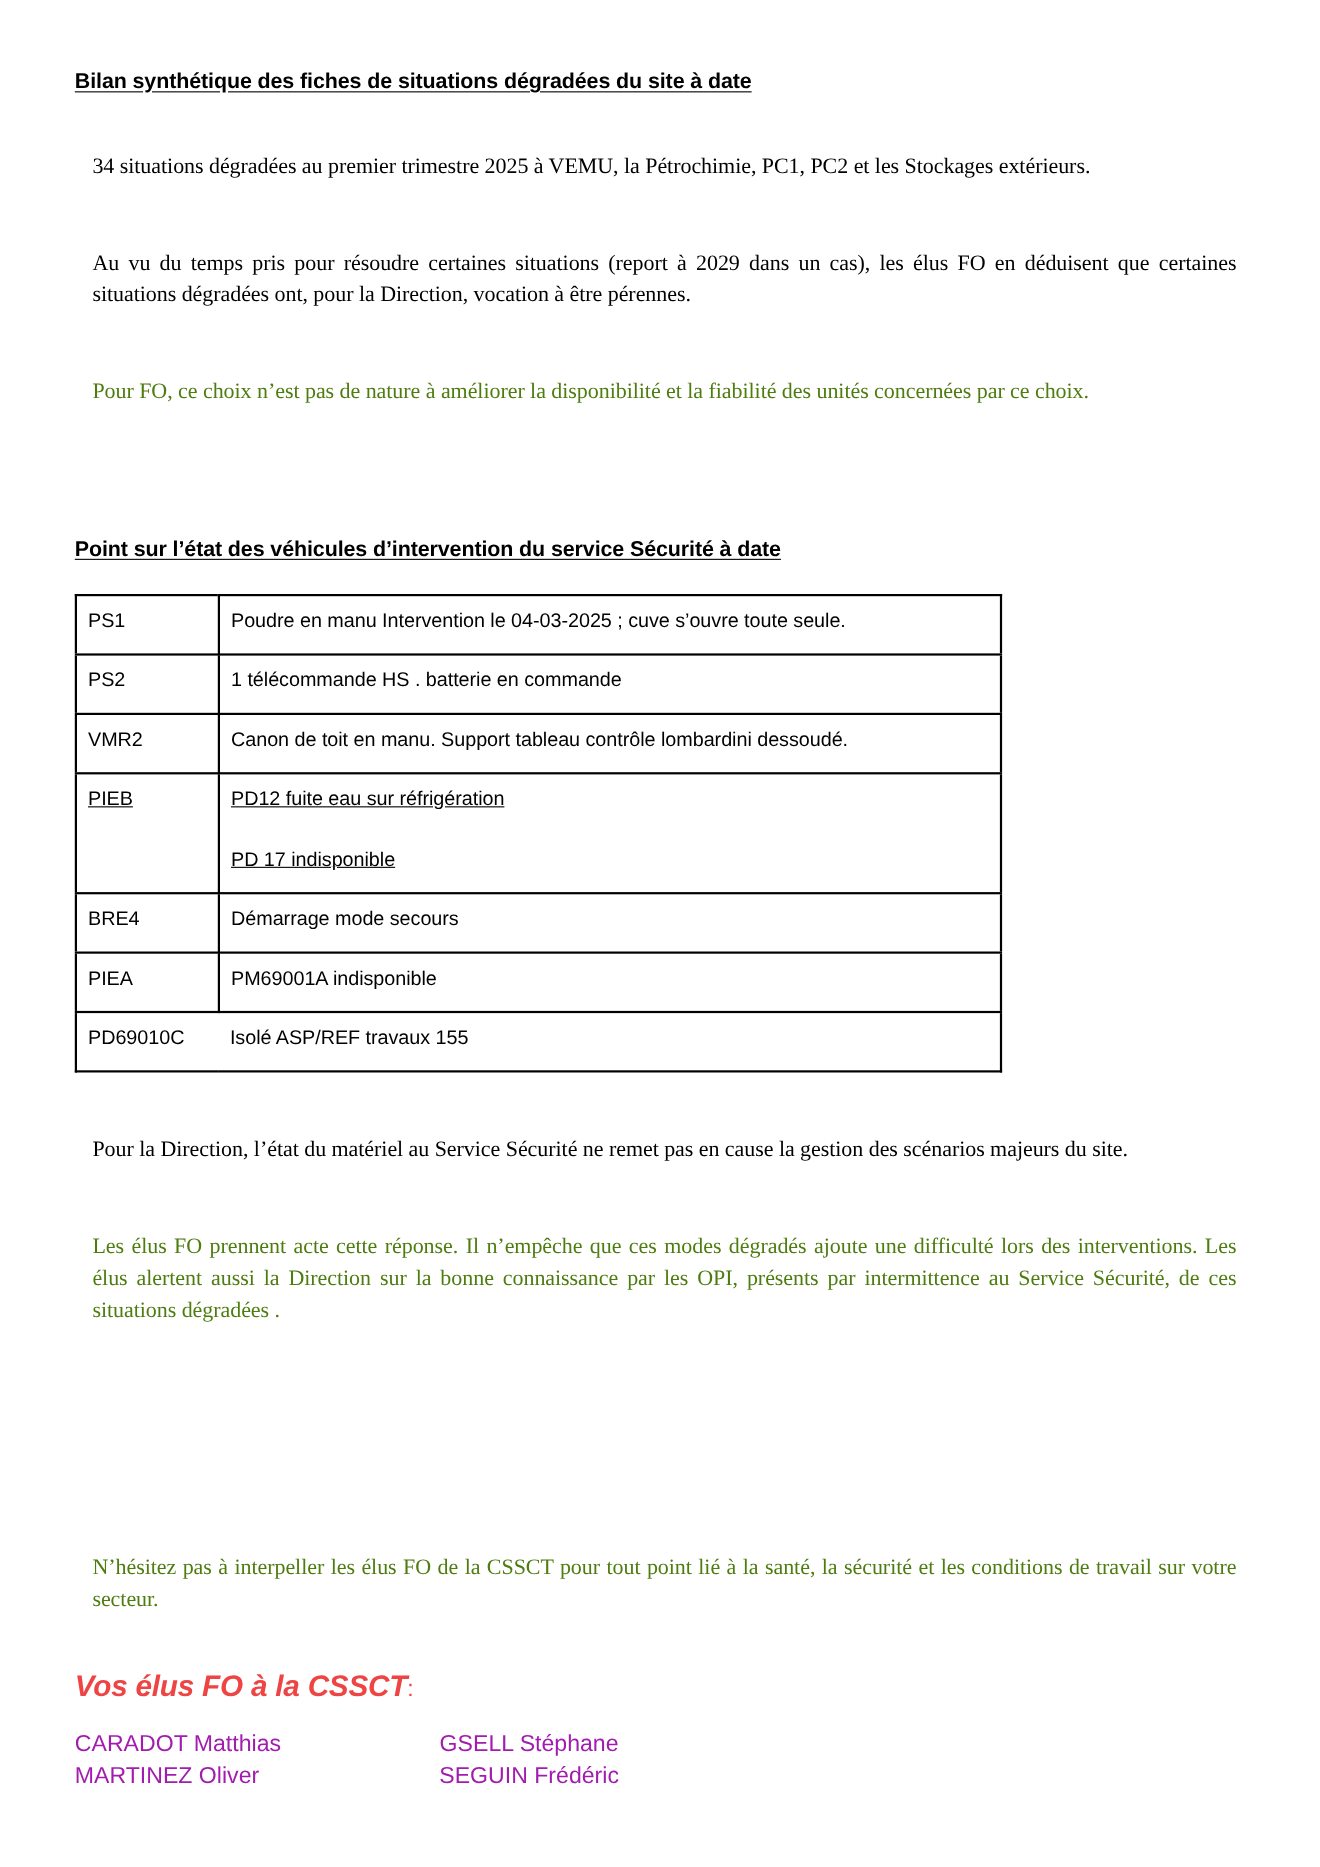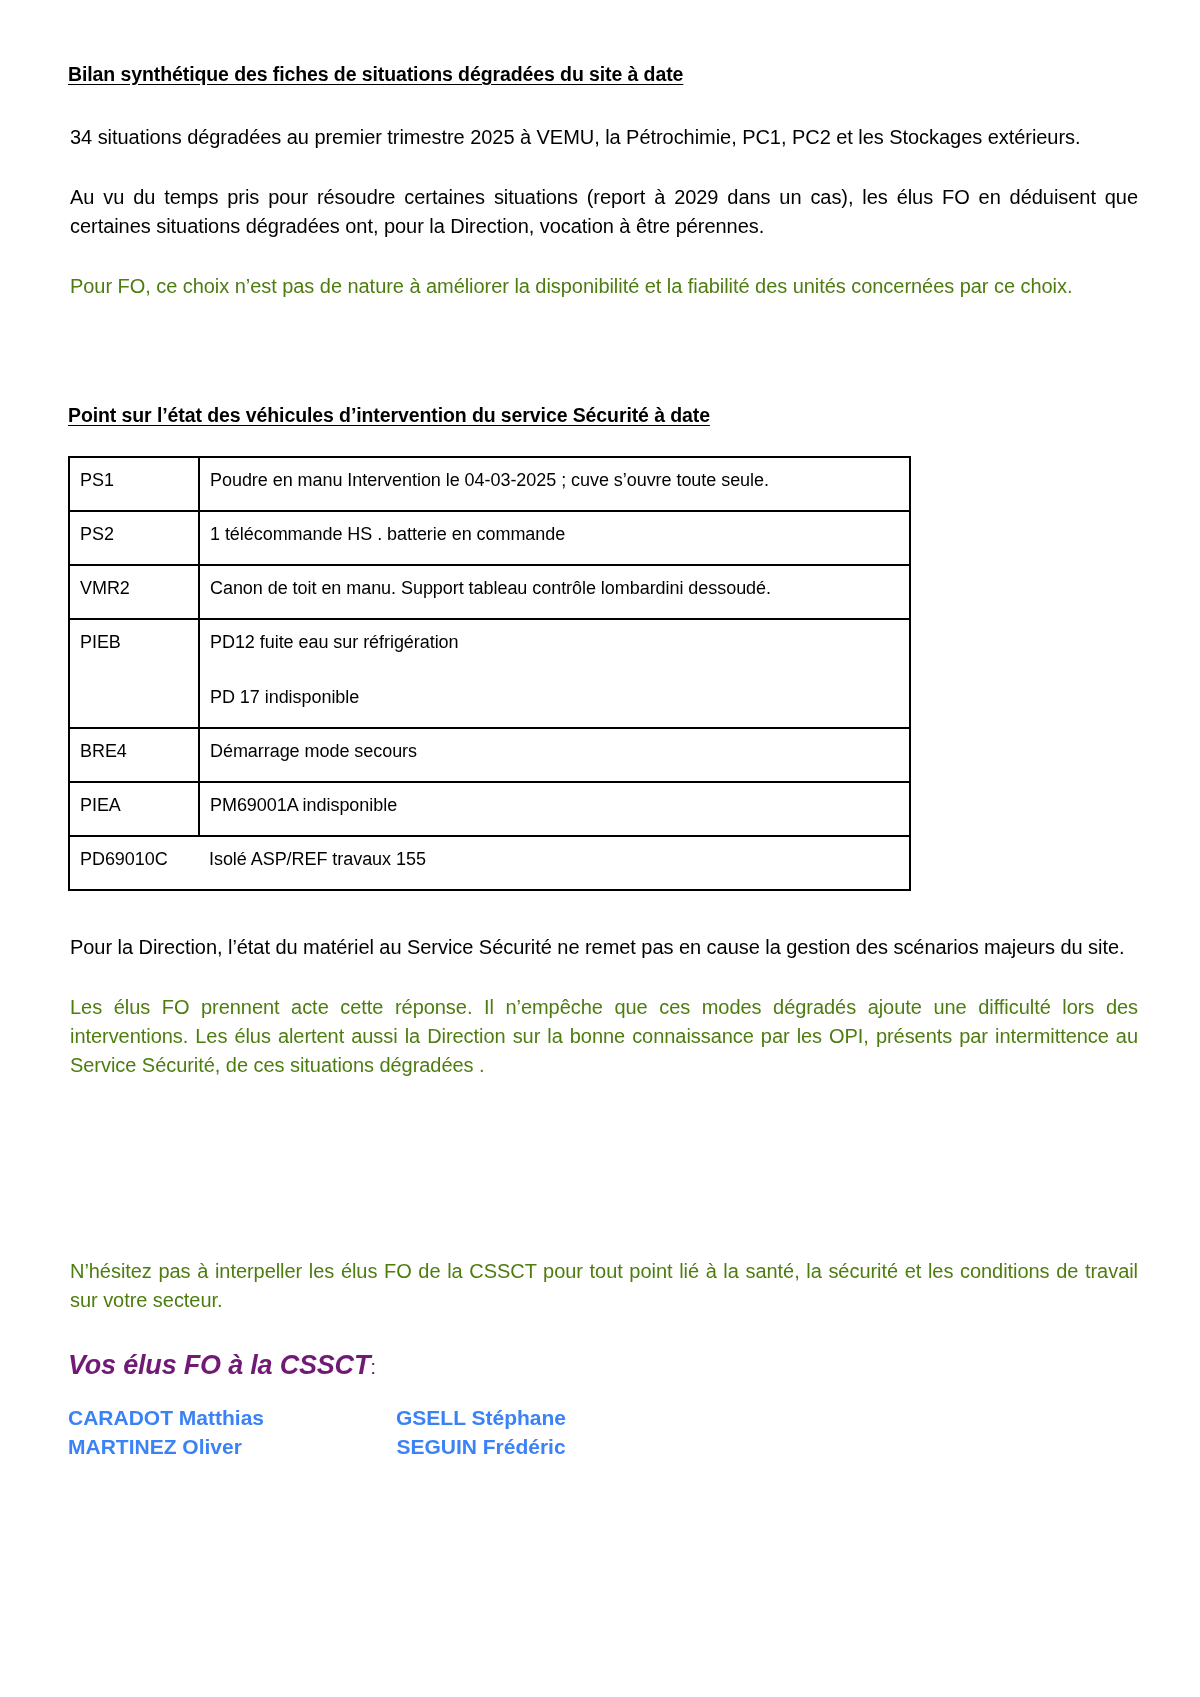--- a/index.html
+++ b/index.html
@@ -28,22 +28,23 @@
     text-decoration: underline;
     text-underline-offset: 3px;
     letter-spacing: -0.1px;
     margin: 0;
     line-height: 1.3;
   }
   .para {
     font-size: 20px;
     line-height: 1.47;
     text-align: justify;
-    margin: 2px;
+    margin: 16px;
     letter-spacing: -0.05px;
+    font-family: Liberation Serif, serif;
   }
   .para.red {
     color: #4d7c0f;
   }
   .gap-1 { height: 34px; }
   .gap-2 { height: 26px; }
   .gap-3 { height: 26px; }
   .gap-before-h2 { height: 100px; }
   .gap-after-h2 { height: 28px; }
   .gap-after-table { height: 40px; }
@@ -75,42 +76,41 @@
   table.veh tr.lastrow td.code {
     border-right: none;
     width: 128px;
   }
   table.veh td p {
     margin: 0;
   }
   table.veh td p + p {
     margin-top: 28px;
   }
-  .row-tall td { padding-bottom: 16px; }
+  .row-tall td { padding-bottom: 16px; text-decoration: underline; }
 
   
   .sig-title {
     font-size: 27px;
     font-weight: bold;
     font-style: italic;
-    color: #701a75;
+    color: #ef4444;
     margin: 0;
     letter-spacing: -0.2px;
   }
   .sig-title .colon {
     font-style: normal;
     font-weight: normal;
     font-size: 21px;
   }
   .names {
     display: block;
-    color: #3b82f6;
+    color: #a21caf;
     font-size: 21px;
     line-height: 1.42;
-    font-weight: bold;
   }
   .names .row {
     display: flex;
   }
   .names .col1 { width: 263px; }
   .names .col2 { width: 300px; text-align: center; }
 </style>
 </head>
 <body>
 

